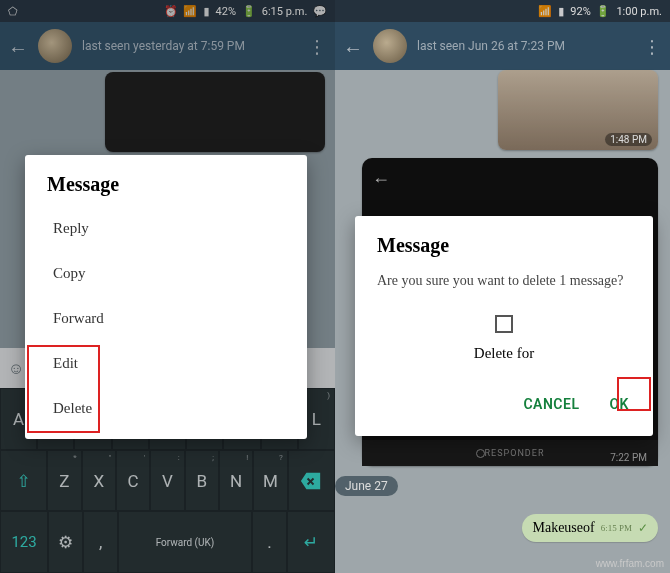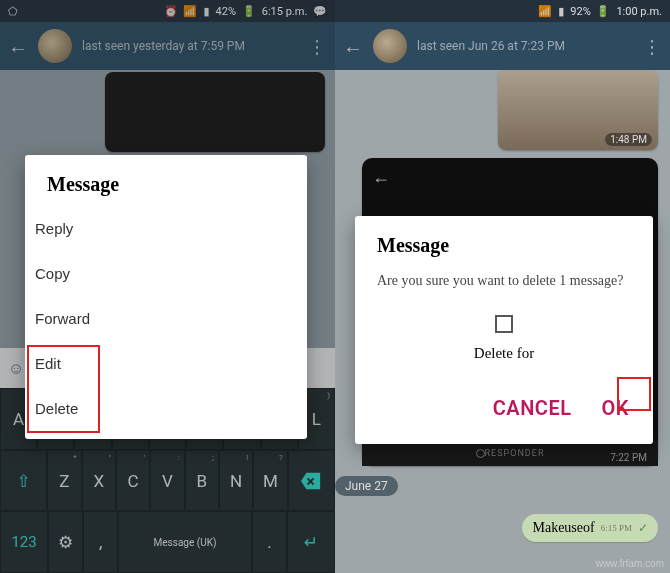--- a/index.html
+++ b/index.html
@@ -111,22 +111,22 @@
     position:absolute; background:#fff; border-radius:3px;
     box-shadow:0 6px 20px rgba(0,0,0,.35);
     padding:18px 0 8px 0;
   }
   .dialog h3 {
     font-family: Georgia, serif;
     font-size:20px; font-weight:600;
     padding:0 22px 10px;
   }
   .menu-item {
-    font-family: Liberation Sans, sans-serif;
-    font-size:15px; padding:14px 10px;
+    font-family: Liberation Serif, serif;
+    font-size:15px; padding:14px 28px;
     color:#333;
   }
   .red-box {
     position:absolute;
     border:2px solid #d22;
   }
 
   .confirm-text {
     font-family: 'Comic Sans MS', cursive;
     font-size:14px; color:#444; padding:4px 22px 16px; line-height:1.4;
@@ -135,22 +135,22 @@
     display:flex; align-items:center; gap:12px;
     padding:8px 22px 24px;
     font-family:'Comic Sans MS', cursive; font-size:15px;flex-direction:column;
   }
   .chk { width:18px; height:18px; border:2px solid #555; }
   .btn-row {
     display:flex; justify-content:flex-end; gap:22px;
     padding:4px 20px 10px;
   }
   .flat-btn {
-    font-size:20px; font-weight:600; letter-spacing:.5px;
-    color:#be185d; padding:6px 4px;
+    font-size:14px; font-weight:600; letter-spacing:.5px;
+    color:#15803d; padding:6px 4px;
   }
 
   .watermark {
     position:absolute; right:6px; bottom:4px;
     font-size:10px; color:#c9c9c9; font-family:Arial;
     z-index:50;
   }
 
   
   .input-strip {
@@ -270,21 +270,21 @@
         <div class="key wide accent" style="font-size:15px">
             <span>123</span>
           </div>
         <div class="key">
             <span>⚙</span>
           </div>
         <div class="key">
             <span>,</span>
           </div>
         <div class="key spc" style="font-size:10px">
-            <span>Message (UK)</span>
+            <span>Forward (UK)</span>
           </div>
         <div class="key">
             <span>.</span>
           </div>
         <div class="key wide accent">
             <span>↵</span>
           </div>
       </div>
     </div>
   </div>

